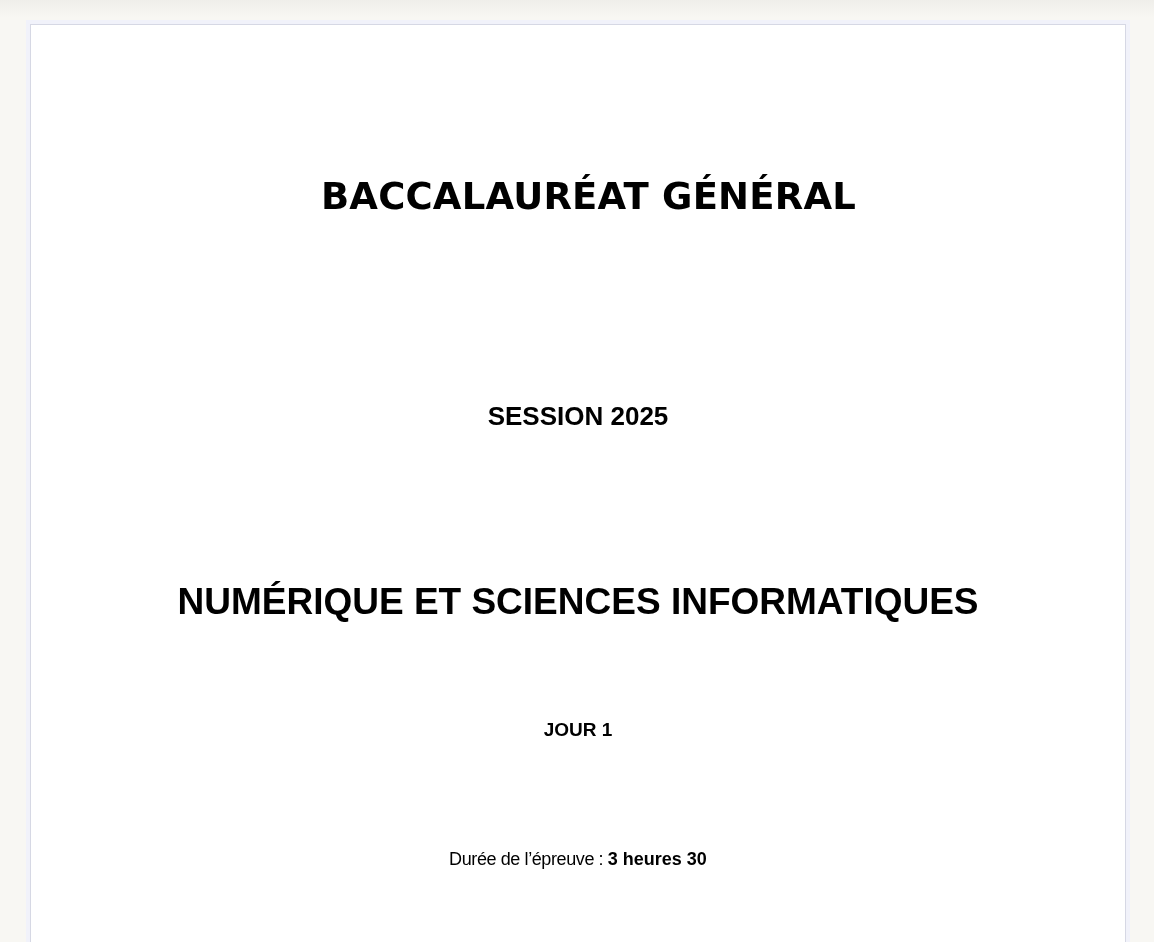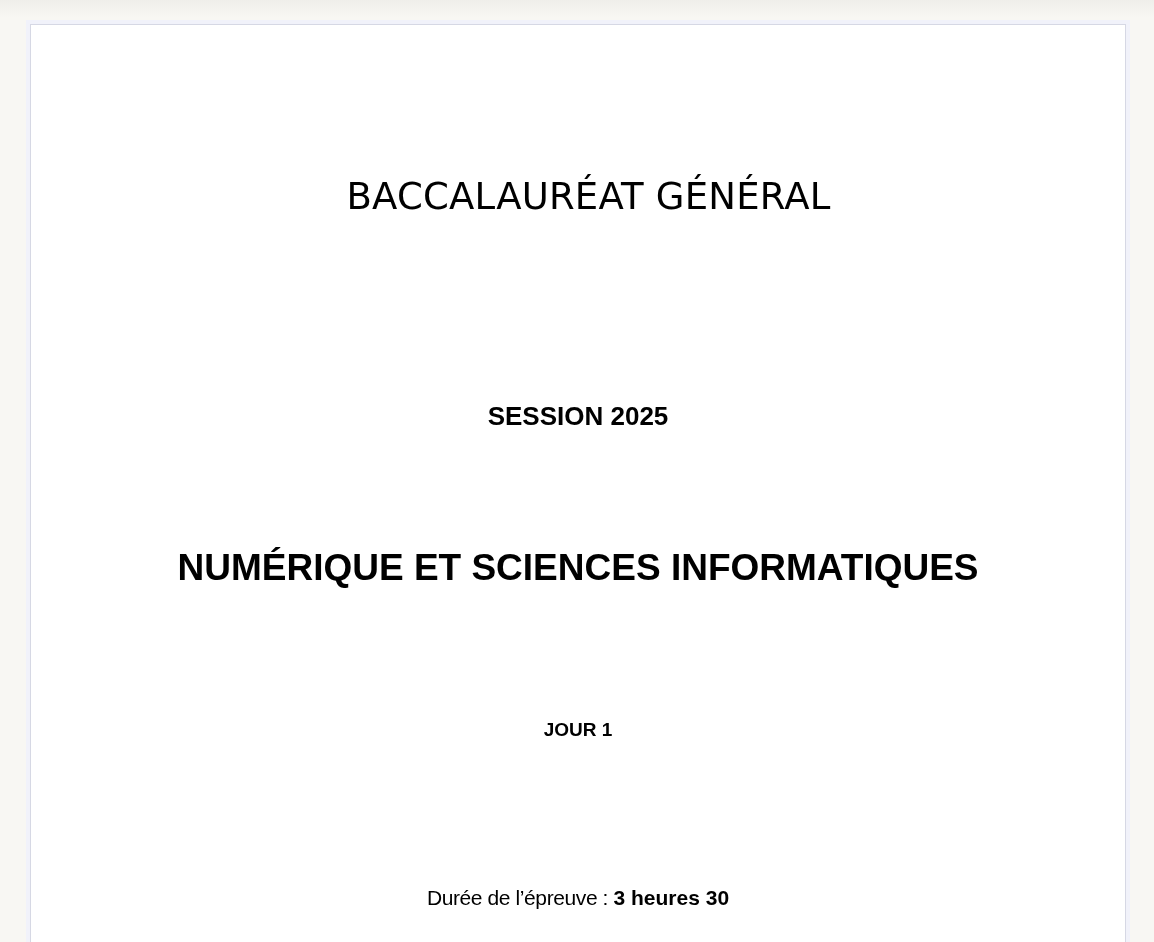--- a/index.html
+++ b/index.html
@@ -37,53 +37,53 @@
       position: absolute;
       left: 0;
       width: 100%;
       text-align: center;
       white-space: nowrap;
     }
     .exam-type {
       top: 150px;
       font-family: "DejaVu Sans", sans-serif;
       font-size: 37px;
-      font-weight: normal;
+      font-weight: bold;
       letter-spacing: 0.2px;
       padding-left: 21px;
     }
     .exam-subtitle {
       top: 251px;
       font-family: "DejaVu Sans", sans-serif;
       font-size: 19.5px;
       font-weight: normal;
     }
     .session {
       top: 376px;
       font-family: "Liberation Sans", sans-serif;
       font-size: 26px;
       font-weight: bold;
       text-align: center;
     }
     .subject {
-      top: 522px;
+      top: 556px;
       font-family: "Liberation Sans", sans-serif;
       font-size: 37px;
       font-weight: bold;
     }
     .day {
       top: 694px;
       font-family: "Liberation Sans", sans-serif;
       font-size: 19px;
       font-weight: bold;
     }
     .duration {
-      top: 861px;
+      top: 824px;
       font-family: "Liberation Sans", sans-serif;
-      font-size: 21px;
+      font-size: 18px;
     }
     .duration .label { font-weight: normal; letter-spacing: -0.4px; }
     .duration .value { font-weight: bold; }
   </style>
 </head>
 <body>
 
 <div class="top-shade"></div>
 <div class="page-halo"></div>
 

